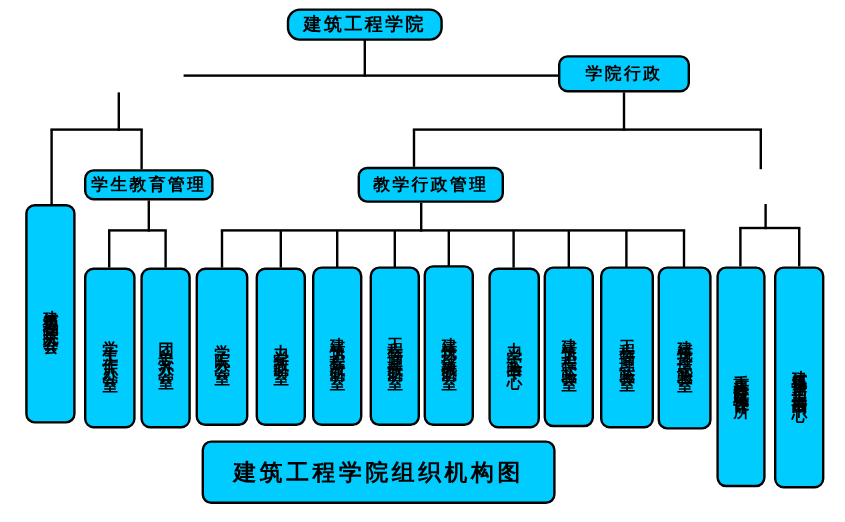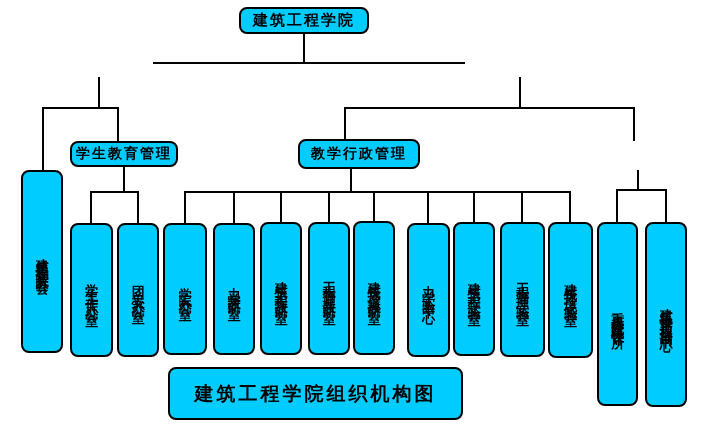--- a/index.html
+++ b/index.html
@@ -7,21 +7,21 @@
     position:relative;width:704px;height:435px;background:#ffffff;
     font-family:"Liberation Sans", sans-serif;overflow:hidden;
   }
   .box{
     position:absolute;box-sizing:border-box;
     background:#00ccff;border:2px solid #000000;border-radius:8px;
     color:#000000;font-weight:bold;
     display:flex;align-items:center;justify-content:center;text-align:center;
   }
   .hbox{font-size:14px;letter-spacing:2px;white-space:nowrap;}
-  .topbox{font-size:15px;}
+  .topbox{font-size:15px;border-radius:11px;}
   .vbox{
     font-size:13px;writing-mode:vertical-rl;text-orientation:upright;
     letter-spacing:5px;line-height:1.05;overflow:hidden;
   }
   .vtall{letter-spacing:3px;}
   .caption{font-size:19px;letter-spacing:3px;}
   .line{position:absolute;background:#000000;}
 </style>
 </head>
 <body>
@@ -53,20 +53,21 @@
   <div class="line" style="left:473px;top:192px;width:2px;height:31px;"></div>
   <div class="line" style="left:521px;top:192px;width:2px;height:31px;"></div>
   <div class="line" style="left:569px;top:192px;width:2px;height:31px;"></div>
   <div class="line" style="left:637px;top:170px;width:2px;height:21px;"></div>
   <div class="line" style="left:616px;top:189px;width:51px;height:2px;"></div>
   <div class="line" style="left:616px;top:190px;width:2px;height:32px;"></div>
   <div class="line" style="left:665px;top:190px;width:2px;height:32px;"></div>
 
   <div class="box hbox topbox" style="left:239px;top:7px;width:130px;height:27px;">建筑工程学院</div>
 
+  <div class="box hbox" style="left:465px;top:46px;width:110px;height:31px;">学院行政</div>
 
   <div class="box hbox" style="left:70px;top:141px;width:108px;height:26px;">学生教育管理</div>
   <div class="box hbox" style="left:298px;top:139px;width:122px;height:30px;">教学行政管理</div>
 
   <div class="box vbox vtall" style="left:21px;top:170px;width:42px;height:183px;">建筑工程学院分公会</div>
   <div class="box vbox" style="left:70px;top:223px;width:43px;height:134px;">学生工作办公室</div>
   <div class="box vbox" style="left:117px;top:223px;width:42px;height:134px;">团总支办公室</div>
   <div class="box vbox" style="left:163px;top:223px;width:44px;height:132px;">学院办公室</div>
   <div class="box vbox" style="left:213px;top:223px;width:42px;height:132px;">力学教研室</div>
   <div class="box vbox" style="left:260px;top:222px;width:42px;height:133px;">建筑工程教研室</div>

